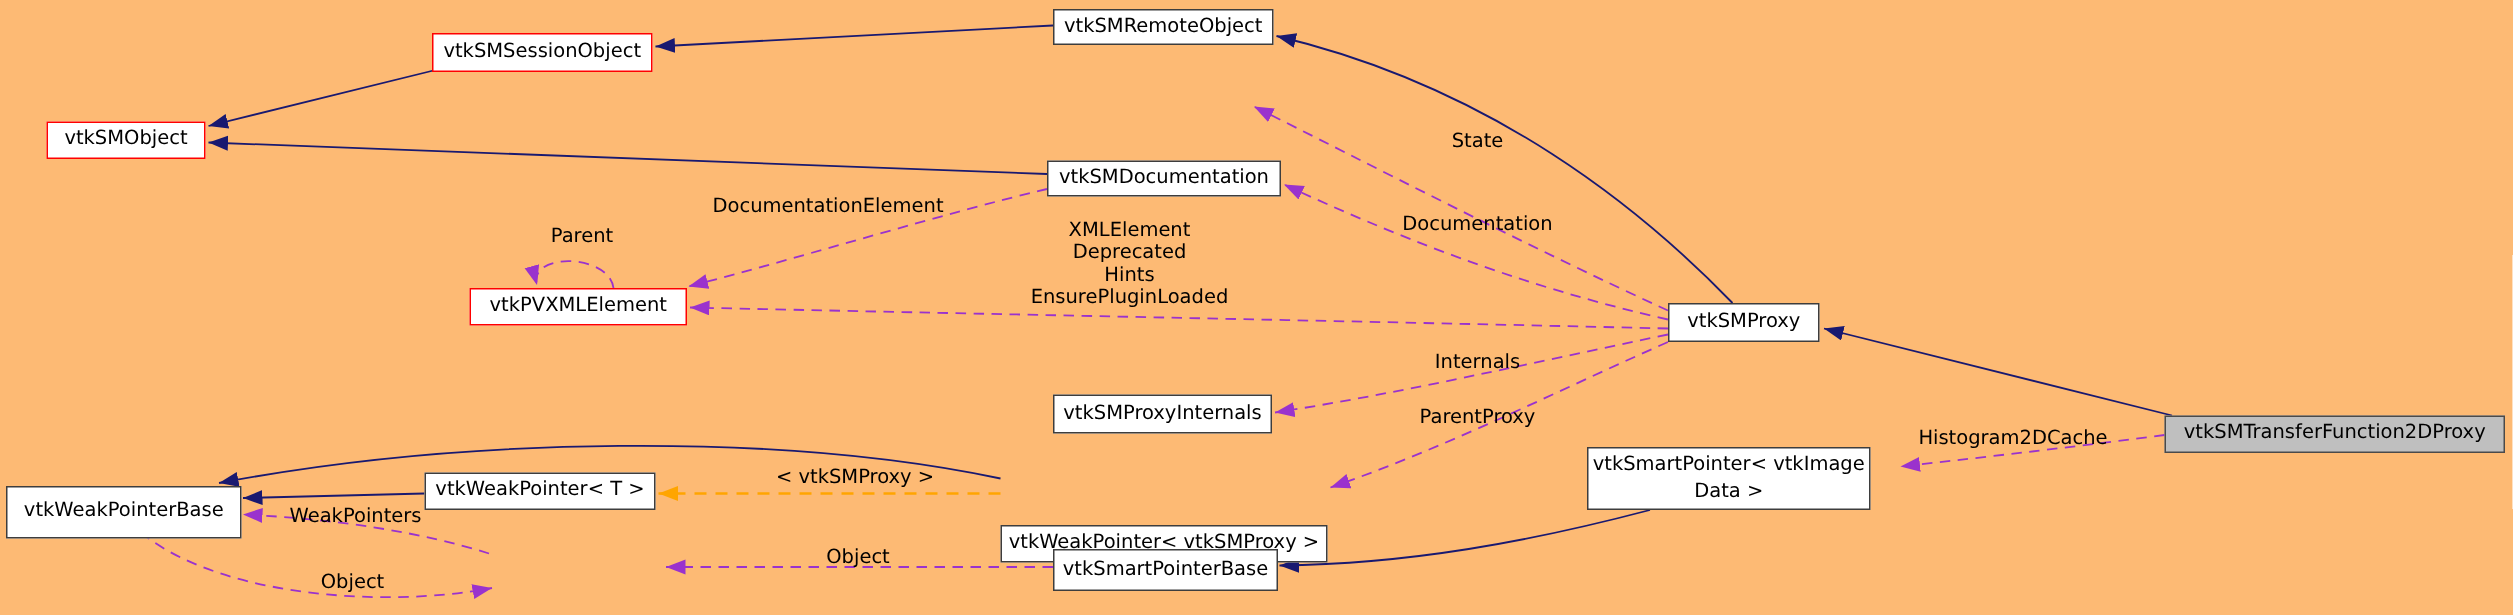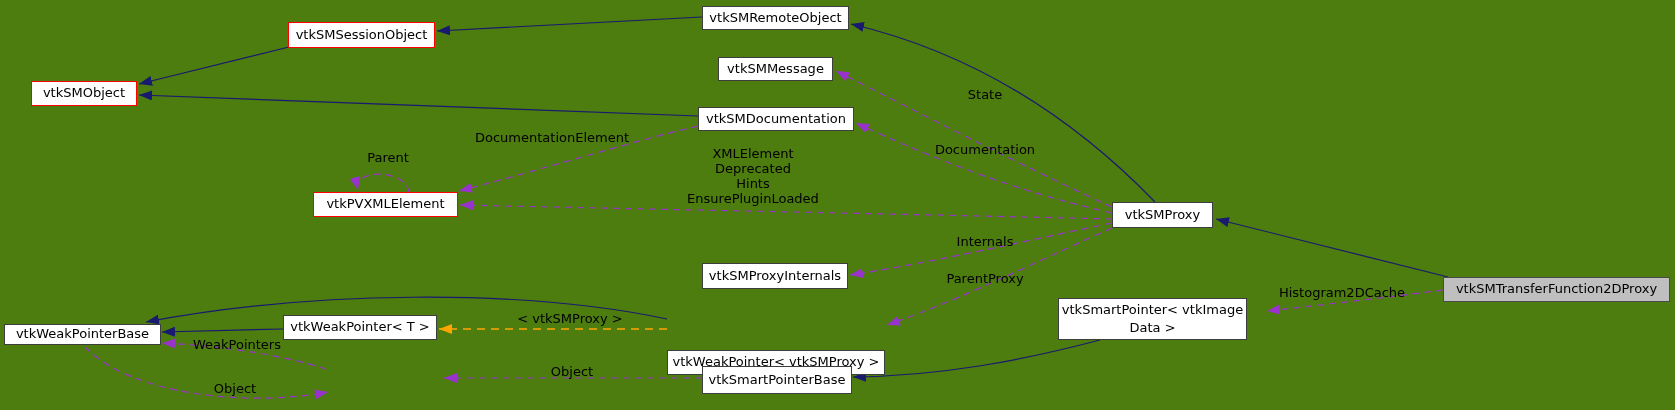--- a/index.html
+++ b/index.html
@@ -1,19 +1,19 @@
 <!DOCTYPE html>
 <html><head>
 <meta charset="utf-8">
 <style>
   html,body{margin:0;padding:0;background:#ffffff;}
   #canvas{
     position:relative;
     width:1675px;height:410px;
-    background:#4d7c0f;
+    background:#fdba74;
     font-family:"DejaVu Sans", sans-serif;
     overflow:hidden;
   }
   #edges{position:absolute;left:0;top:0;width:1675px;height:410px;}
   .node{
     position:absolute;
     box-sizing:border-box;
     background:#ffffff;
     border:1.4px solid #3d3d3d;
     color:#000000;
@@ -78,31 +78,30 @@
 
     <path d="M 667,329 L 439,329" fill="none" stroke="#ffa500" stroke-width="1.6" stroke-dasharray="8,6" marker-end="url(#arr-orange)"></path>
   </svg>
 
   <div class="node" style="left:702px;top:6px;width:147px;height:24px;">vtkSMRemoteObject</div>
 
   <div class="node red" style="left:288px;top:22px;width:147px;height:26px;">vtkSMSessionObject</div>
 
   <div class="node red" style="left:31px;top:81px;width:106px;height:25px;">vtkSMObject</div>
 
-  <div class="node" style="left:718px;top:57px;width:115px;height:24px;">vtkSMMessage</div>
 
   <div class="node red" style="left:313px;top:192px;width:145px;height:25px;">vtkPVXMLElement</div>
 
   <div class="node" style="left:698px;top:107px;width:156px;height:24px;">vtkSMDocumentation</div>
 
   <div class="node" style="left:1112px;top:202px;width:101px;height:26px;">vtkSMProxy</div>
 
   <div class="node" style="left:702px;top:263px;width:146px;height:26px;">vtkSMProxyInternals</div>
 
-  <div class="node" style="left:4px;top:324px;width:157px;height:21px;">vtkWeakPointerBase</div>
+  <div class="node" style="left:4px;top:324px;width:157px;height:35px;">vtkWeakPointerBase</div>
 
   <div class="node" style="left:283px;top:315px;width:154px;height:25px;">vtkWeakPointer&lt; T &gt;</div>
 
   <div class="node" style="left:667px;top:316px;width:218px;height:25px;margin-top:34px;">vtkWeakPointer&lt; vtkSMProxy &gt;</div>
 
   <div class="node multiline" style="left:1058px;top:298px;width:189px;height:42px;">
     <span>vtkSmartPointer&lt; vtkImage</span>
     <span>Data &gt;</span>
   </div>
 

